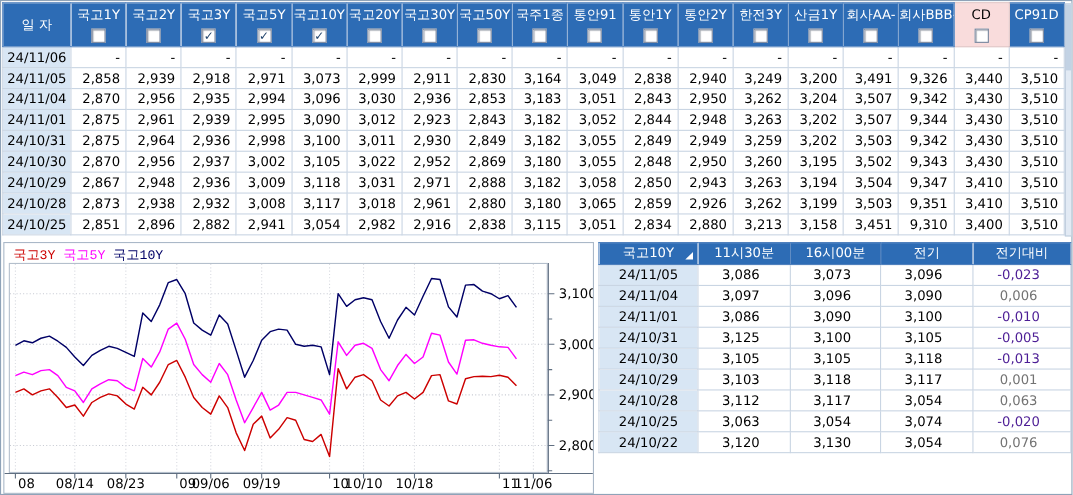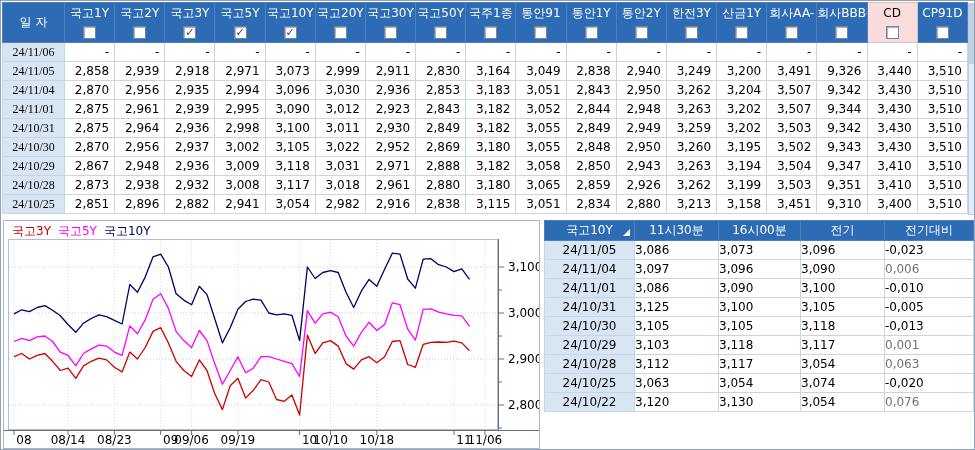--- a/index.html
+++ b/index.html
@@ -57,21 +57,20 @@
     text-align: right;
     padding: 0 5px 0 0;
     color: #000000;
     white-space: nowrap;
     overflow: hidden;
   }
   #top-table td.date {
     background: #d8e6f4;
     text-align: center;
     padding: 0;
-    font-family: Liberation Serif, serif;
   }
   .vscroll {
     position: absolute; left: 967px; top: 2px;
     width: 7px; height: 212px;
     background: #e2eaf4;
     border: 1px solid #bfcddd;
   }
   .vscroll .thumb {
     position: absolute; left: 0; top: 0;
     width: 5px; height: 60px;
@@ -82,20 +81,21 @@
   .chart-panel {
     position: absolute; left: 2px; top: 219px;
     width: 537px; height: 229px;
     background: #ffffff;
     border: 1px solid #aab8c8;
   }
   .chart-legend {
     position: absolute; left: 8px; top: 2px;
     white-space: nowrap;
     font-size: 12px;
+    font-family: Liberation Mono, monospace;
   }
   .chart-legend span { margin-right: 7px; }
   #chart-svg { position: absolute; left: 0; top: 0; }
 
   
   #right-table {
     position: absolute; left: 543px; top: 219px;
     width: 430px;
     border-collapse: collapse;
     table-layout: fixed;
@@ -113,31 +113,31 @@
     font-size: 12px;
     border: 1px solid #4f80bd;
     padding: 0;
     white-space: nowrap;
     overflow: hidden;
   }
   #right-table td {
     height: 19px;
     border: 1px solid #c9d5e3;
     background: #ffffff;
-    text-align: left;
+    text-align: center;
     padding: 0 6px 0 0;
     white-space: nowrap;
     overflow: hidden;
   }
   #right-table td.date {
     background: #d8e6f4;
     text-align: center;
     padding: 0;
   }
-  #right-table td.neg { color: #000000; margin-top: 16px; }
+  #right-table td.neg { color: #4c1d95; margin-top: 16px; }
   #right-table td.pos { color: #737373; }
   .sort-tri {
     position: absolute; right: 4px; bottom: 4px;
     width: 0; height: 0;
     border-bottom: 7px solid #ffffff;
     border-left: 7px solid transparent;
   }
 </style>
 </head>
 <body>

